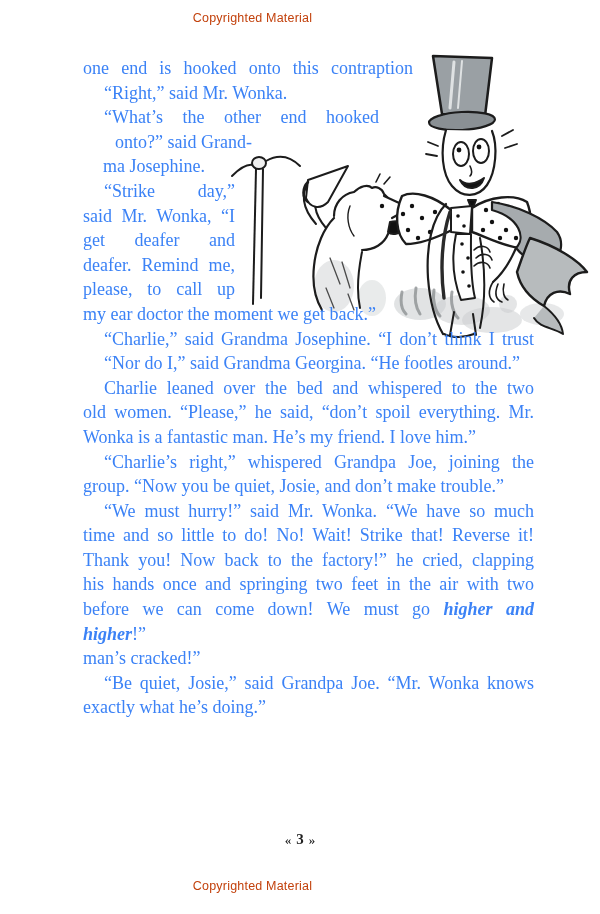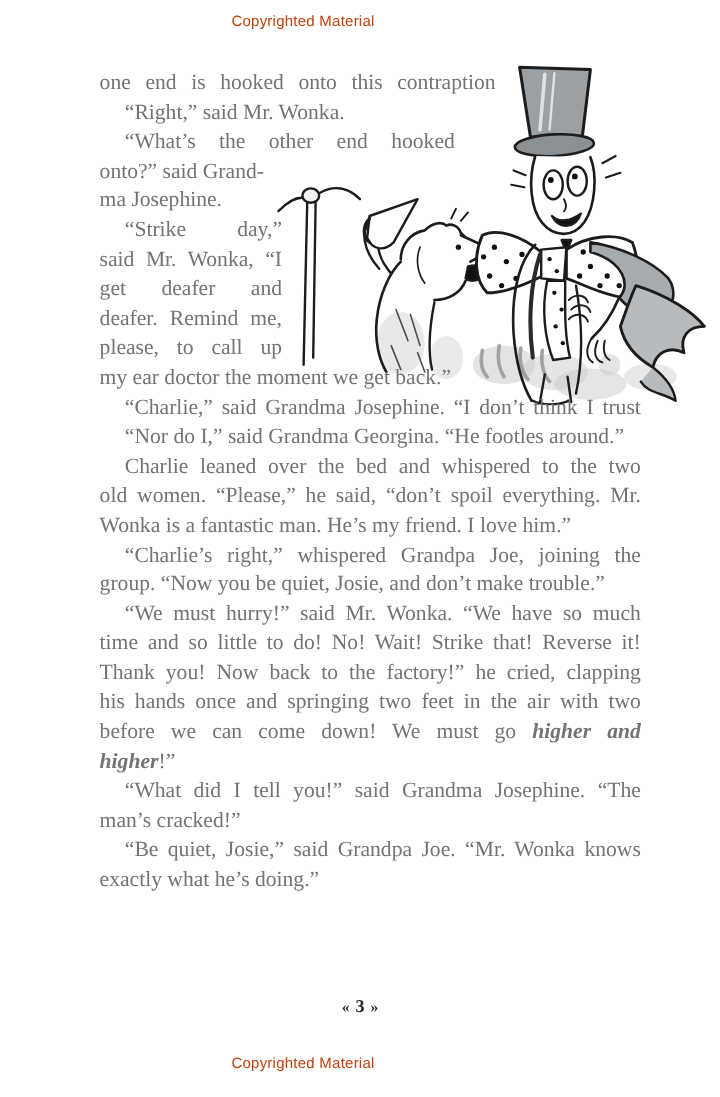--- a/index.html
+++ b/index.html
@@ -18,21 +18,21 @@
     font-size: 12.5px;
     color: #c2410c;
     letter-spacing: 0.2px;
   }
   .copyright.top { top: 11px; }
   .copyright.bottom { top: 879px; }
 
   #body-text {
     position: absolute; left: 83px; top: 56px;
     width: 451px;
-    color: #737373;
+    color: #3b82f6;
   }
   .line {
     font-size: 18px;
     line-height: 24.6px;
     height: 24.6px;
     box-sizing: border-box;
     white-space: normal;
     overflow: visible;
   }
   .line.just { text-align: justify; text-align-last: justify; }
@@ -178,42 +178,41 @@
       <path d="M243,268 L246,289" stroke-width="2"></path>
       <path d="M214,288 C222,292 234,292 244,288" stroke-width="2"></path>
     </g>
   </svg>
 </div>
 
 <div id="body-text">
     <div class="line just" style="width: 330px;"><span>one end is hooked onto this contraption</span></div>
     <div class="line ind" style="width: 330px;"><span>“Right,” said Mr. Wonka.</span></div>
     <div class="line just ind" style="width: 296px;"><span>“What’s the other end hooked</span></div>
-    <div class="line" style="width: 152px;"><span>onto?” said Grand-</span></div>
-    <div class="line" style="width: 152px;"><span>ma Josephine.</span></div>
+    <div class="line" style="width: 152px; margin-left: 32px;"><span>onto?” said Grand-</span></div>
+    <div class="line" style="width: 152px; margin-left: 20px;"><span>ma Josephine.</span></div>
     <div class="line just ind" style="width: 152px;"><span>“Strike day,”</span></div>
     <div class="line just" style="width: 152px;"><span>said Mr. Wonka, “I</span></div>
     <div class="line just" style="width: 152px;"><span>get deafer and</span></div>
     <div class="line just" style="width: 152px;"><span>deafer. Remind me,</span></div>
     <div class="line just" style="width: 152px;"><span>please, to call up</span></div>
     <div class="line"><span>my ear doctor the moment we get back.”</span></div>
     <div class="line just ind"><span>“Charlie,” said Grandma Josephine. “I don’t think I trust</span></div>
     <div class="line ind"><span>“Nor do I,” said Grandma Georgina. “He footles around.”</span></div>
     <div class="line just ind"><span>Charlie leaned over the bed and whispered to the two</span></div>
     <div class="line just"><span>old women. “Please,” he said, “don’t spoil everything. Mr.</span></div>
     <div class="line"><span>Wonka is a fantastic man. He’s my friend. I love him.”</span></div>
     <div class="line just ind"><span>“Charlie’s right,” whispered Grandpa Joe, joining the</span></div>
     <div class="line"><span>group. “Now you be quiet, Josie, and don’t make trouble.”</span></div>
     <div class="line just ind"><span>“We must hurry!” said Mr. Wonka. “We have so much</span></div>
     <div class="line just"><span>time and so little to do! No! Wait! Strike that! Reverse it!</span></div>
     <div class="line just"><span>Thank you! Now back to the factory!” he cried, clapping</span></div>
     <div class="line just"><span>his hands once and springing two feet in the air with two</span></div>
     <div class="line just"><span>before we can come down! We must go </span><em>higher and</em></div>
     <div class="line"><em>higher</em><span>!”</span></div>
-    <div class="line just ind"><span>“What did I tell you!” said Grandma Josephine. “The</span></div>
     <div class="line"><span>man’s cracked!”</span></div>
     <div class="line just ind"><span>“Be quiet, Josie,” said Grandpa Joe. “Mr. Wonka knows</span></div>
     <div class="line"><span>exactly what he’s doing.”</span></div>
   </div>
 
 <div id="pageno">
   <span class="orn">«</span><span class="num">3</span><span class="orn">»</span>
 </div>
 
 <div class="copyright bottom">Copyrighted Material</div>

